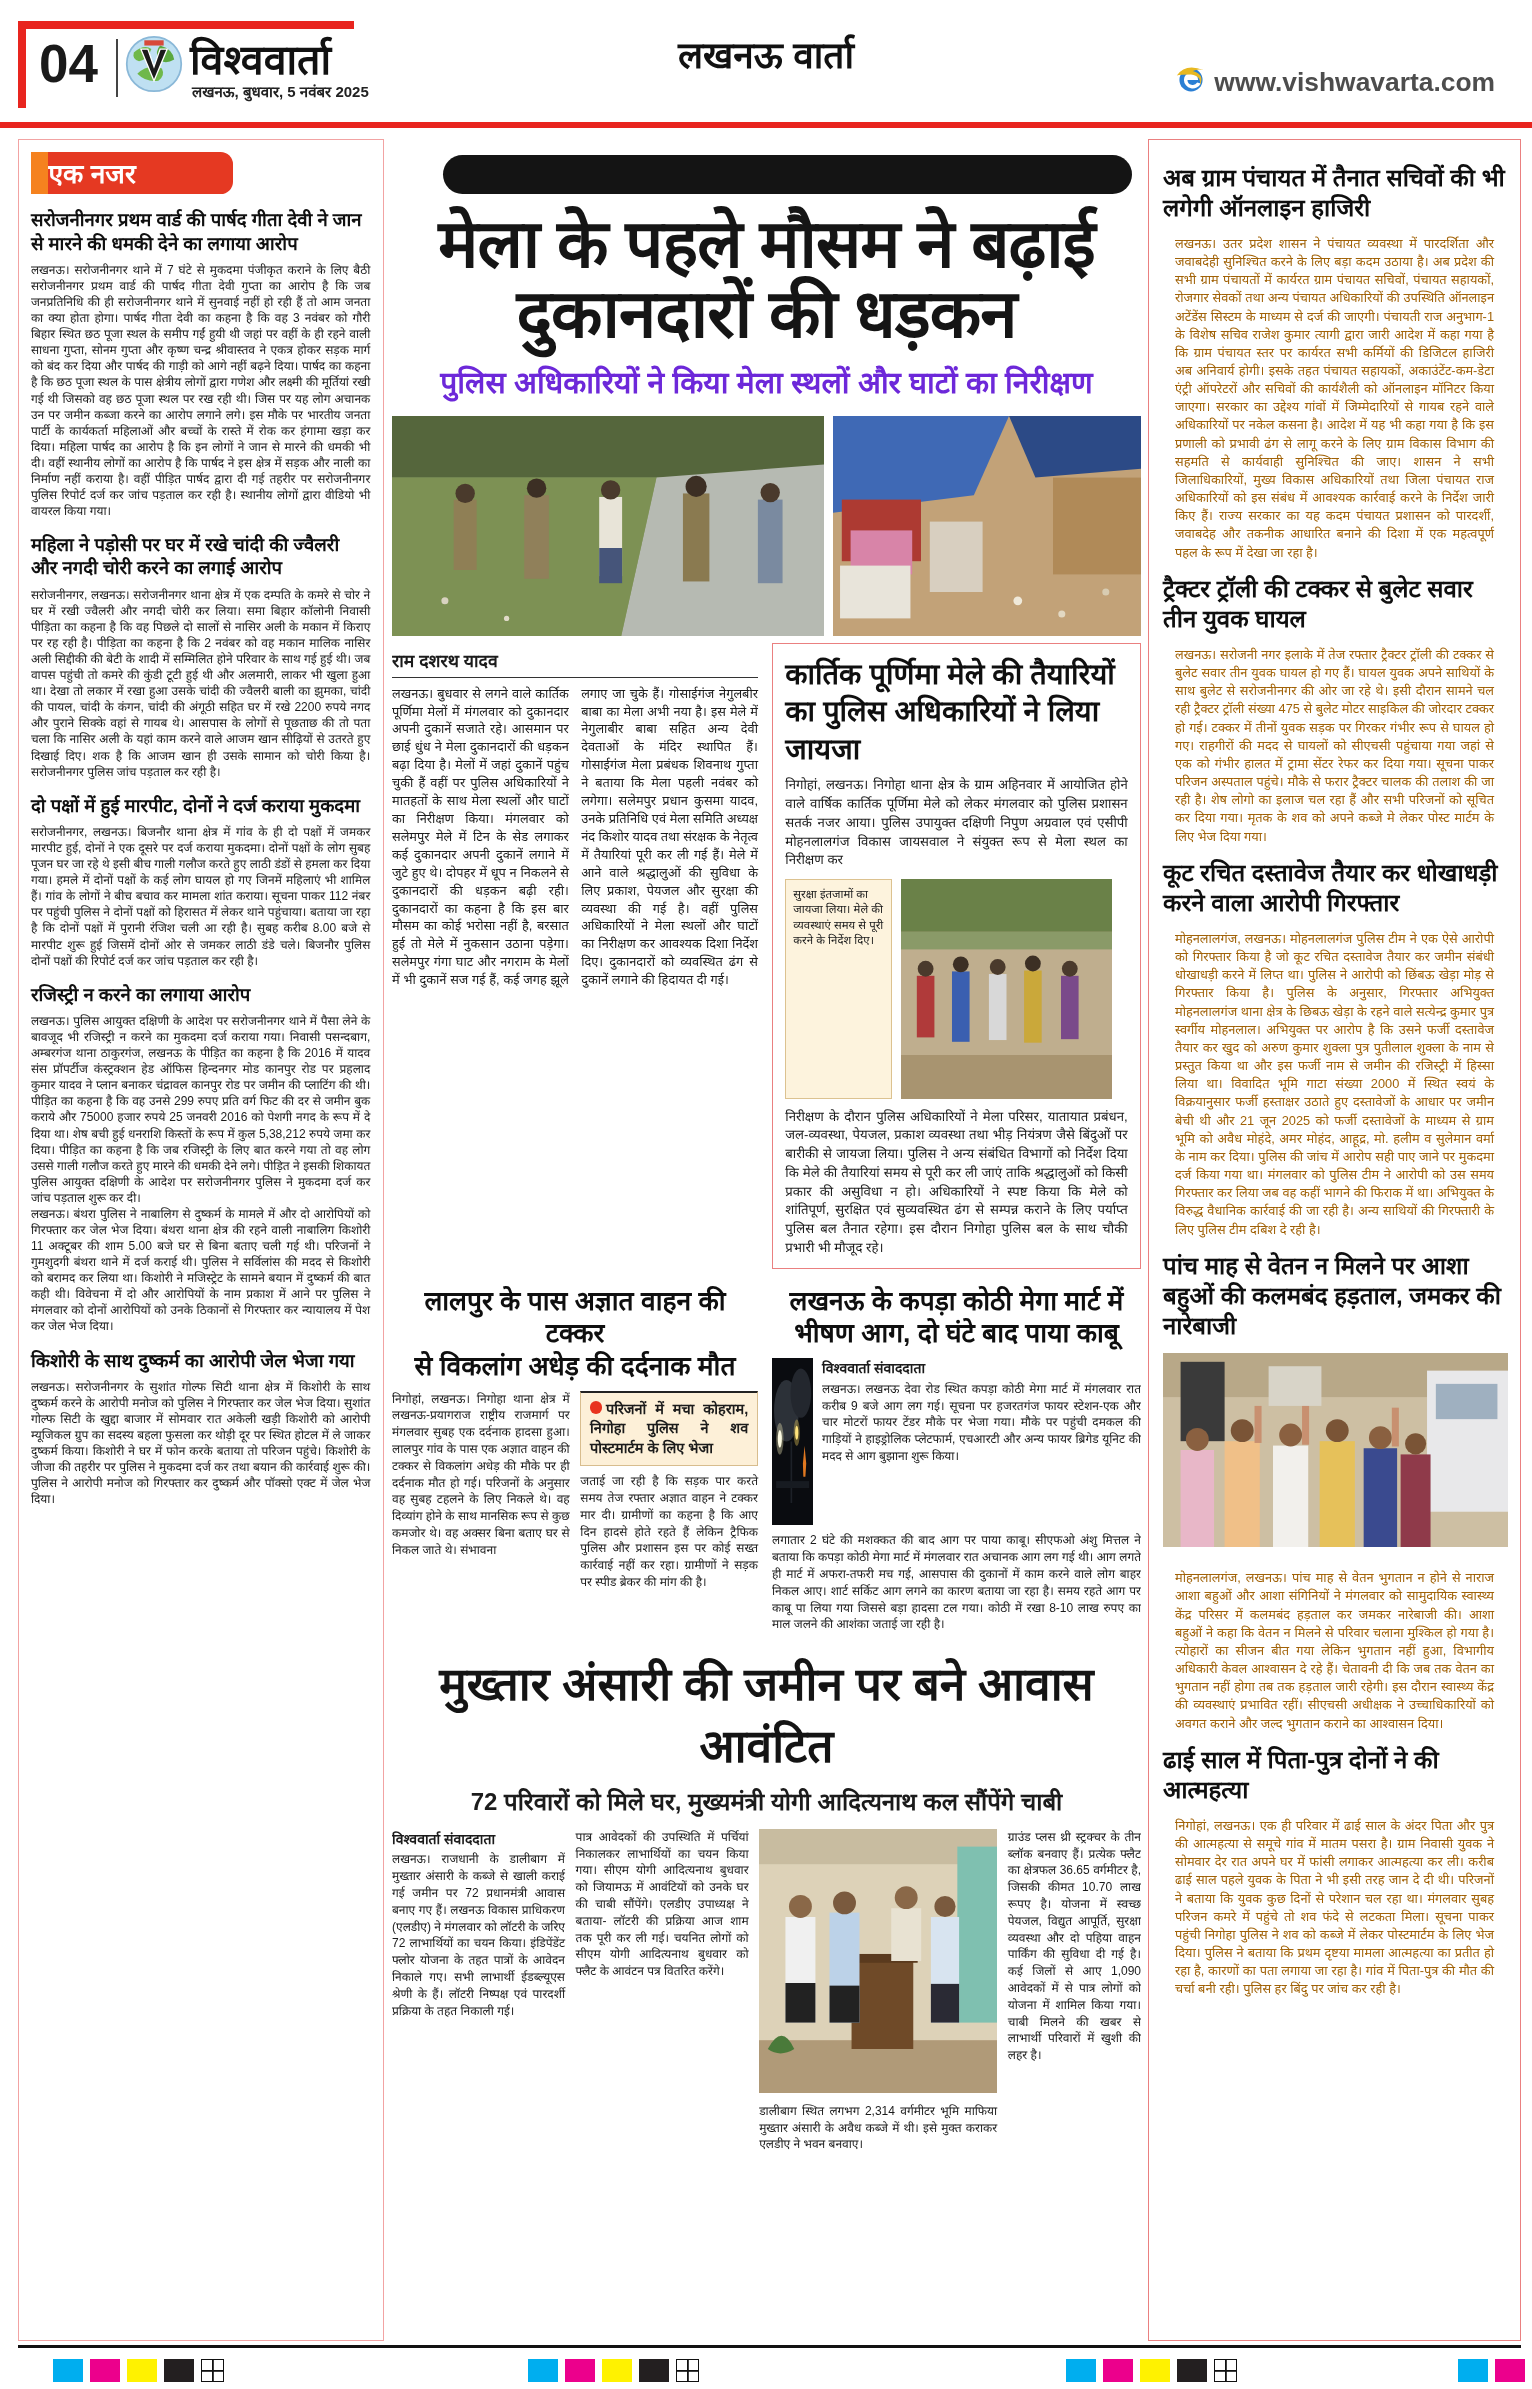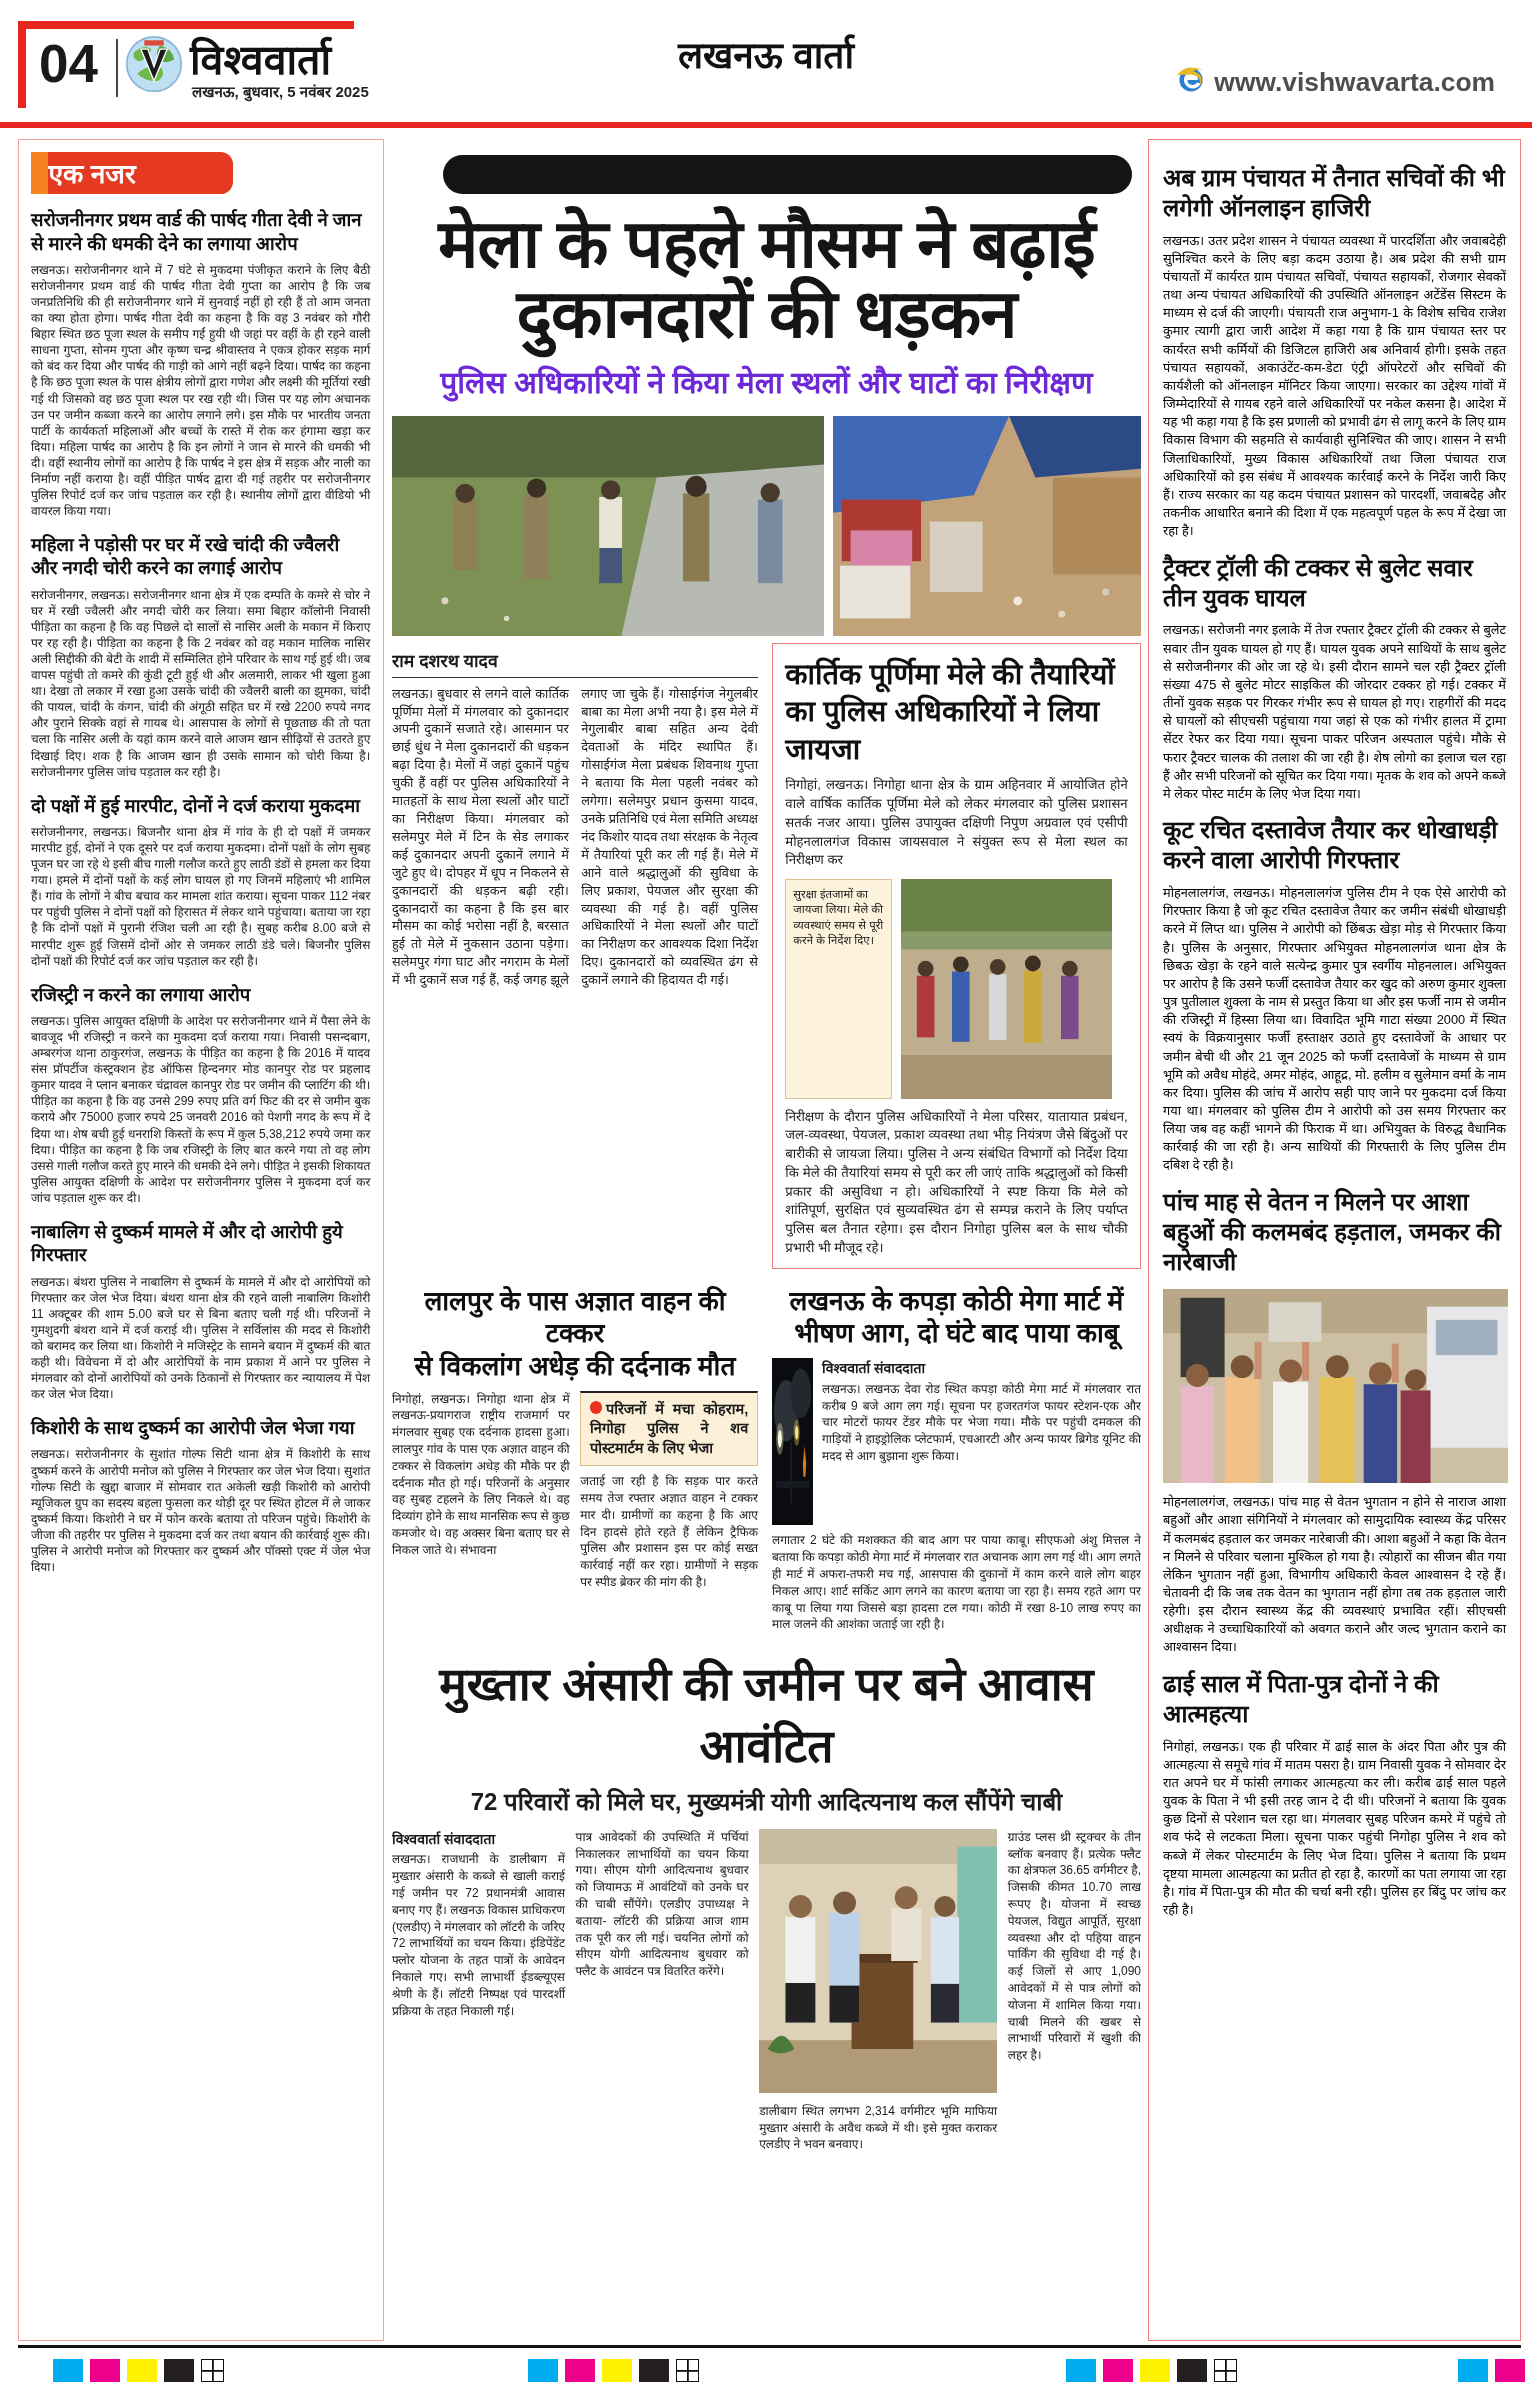--- a/index.html
+++ b/index.html
@@ -23,21 +23,21 @@
     border:1.8px solid #f2a3a3;padding:8.8px 12.3px;box-sizing:border-box;overflow:hidden;}
   .eyecatch{display:flex;align-items:stretch;height:42px;margin:3.5px 0 8.8px 0;}
   .eyecatch .tab{width:17.6px;background:#f5821f;}
   .eyecatch .box{width:185px;background:#e53922;color:#fff;font-size:26.4px;font-weight:bold;
     display:flex;align-items:center;border-radius:0 12.3px 12.3px 0;}
   .sb-story h3{font-size:18.5px;line-height:1.26;margin:14px 0 7px 0;color:#101010;}
   .sb-story p{font-size:12px;line-height:1.34;margin:0;text-align:justify;color:#1c1c1c;}
   .rightcol{position:absolute;left:1148px;top:139px;width:373px;height:2202px;
     border:1.8px solid #ea8080;padding:10.6px 14px;box-sizing:border-box;overflow:hidden;}
   .rc-story h3{font-size:24px;line-height:1.25;margin:12.3px 0 8.8px 0;color:#0f0f0f;}
-  .rc-story p{font-size:12.8px;line-height:1.42;margin:0;text-align:justify;color:#000000;}
+  .rc-story p{font-size:12.8px;line-height:1.42;margin:12px;text-align:justify;color:#a16207;}
   
   .center{position:absolute;left:392px;top:139px;width:749px;height:2206px;overflow:hidden;}
   .kicker-wrap{position:relative;height:58px;}
   .kicker-shadow{position:absolute;left:51px;top:16px;width:689px;height:39px;background:#141414;border-radius:19.4px;}
   .kicker{position:absolute;left:7px;top:3.5px;width:581px;height:42px;background:#f5821f;border-radius:21px;
     color:#fff;font-size:25px;font-weight:bold;display:flex;align-items:center;justify-content:center;}
   .h1{margin-top:12.3px;text-align:center;font-size:67px;font-weight:900;line-height:1.04;
     color:#151515;letter-spacing:-0.9px;}
   .subhead{text-align:center;font-size:30px;font-weight:bold;margin-top:12.3px;color:#6d28d9;}
   .photos-row{display:flex;gap:8.8px;margin-top:14px;}
@@ -132,21 +132,20 @@
     </div>
     <div class="sb-story">
       <h3>दो पक्षों में हुई मारपीट, दोनों ने दर्ज कराया मुकदमा</h3>
       <p>सरोजनीनगर, लखनऊ। बिजनौर थाना क्षेत्र में गांव के ही दो पक्षों में जमकर मारपीट हुई, दोनों ने एक दूसरे पर दर्ज कराया मुकदमा। दोनों पक्षों के लोग सुबह पूजन घर जा रहे थे इसी बीच गाली गलौज करते हुए लाठी डंडों से हमला कर दिया गया। हमले में दोनों पक्षों के कई लोग घायल हो गए जिनमें महिलाएं भी शामिल हैं। गांव के लोगों ने बीच बचाव कर मामला शांत कराया। सूचना पाकर 112 नंबर पर पहुंची पुलिस ने दोनों पक्षों को हिरासत में लेकर थाने पहुंचाया। बताया जा रहा है कि दोनों पक्षों में पुरानी रंजिश चली आ रही है। सुबह करीब 8.00 बजे से मारपीट शुरू हुई जिसमें दोनों ओर से जमकर लाठी डंडे चले। बिजनौर पुलिस दोनों पक्षों की रिपोर्ट दर्ज कर जांच पड़ताल कर रही है।</p>
     </div>
     <div class="sb-story">
       <h3>रजिस्ट्री न करने का लगाया आरोप</h3>
       <p>लखनऊ। पुलिस आयुक्त दक्षिणी के आदेश पर सरोजनीनगर थाने में पैसा लेने के बावजूद भी रजिस्ट्री न करने का मुकदमा दर्ज कराया गया। निवासी पसन्दबाग, अम्बरगंज थाना ठाकुरगंज, लखनऊ के पीड़ित का कहना है कि 2016 में यादव संस प्रॉपर्टीज कंस्ट्रक्शन हेड ऑफिस हिन्दनगर मोड कानपुर रोड पर प्रहलाद कुमार यादव ने प्लान बनाकर चंद्रावल कानपुर रोड पर जमीन की प्लाटिंग की थी। पीड़ित का कहना है कि वह उनसे 299 रुपए प्रति वर्ग फिट की दर से जमीन बुक कराये और 75000 हजार रुपये 25 जनवरी 2016 को पेशगी नगद के रूप में दे दिया था। शेष बची हुई धनराशि किस्तों के रूप में कुल 5,38,212 रुपये जमा कर दिया। पीड़ित का कहना है कि जब रजिस्ट्री के लिए बात करने गया तो वह लोग उससे गाली गलौज करते हुए मारने की धमकी देने लगे। पीड़ित ने इसकी शिकायत पुलिस आयुक्त दक्षिणी के आदेश पर सरोजनीनगर पुलिस ने मुकदमा दर्ज कर जांच पड़ताल शुरू कर दी।</p>
     </div>
     <div class="sb-story">
-      <h3>नाबालिग से दुष्कर्म मामले में और दो आरोपी हुये गिरफ्तार</h3>
       <p>लखनऊ। बंथरा पुलिस ने नाबालिग से दुष्कर्म के मामले में और दो आरोपियों को गिरफ्तार कर जेल भेज दिया। बंथरा थाना क्षेत्र की रहने वाली नाबालिग किशोरी 11 अक्टूबर की शाम 5.00 बजे घर से बिना बताए चली गई थी। परिजनों ने गुमशुदगी बंथरा थाने में दर्ज कराई थी। पुलिस ने सर्विलांस की मदद से किशोरी को बरामद कर लिया था। किशोरी ने मजिस्ट्रेट के सामने बयान में दुष्कर्म की बात कही थी। विवेचना में दो और आरोपियों के नाम प्रकाश में आने पर पुलिस ने मंगलवार को दोनों आरोपियों को उनके ठिकानों से गिरफ्तार कर न्यायालय में पेश कर जेल भेज दिया।</p>
     </div>
     <div class="sb-story">
       <h3>किशोरी के साथ दुष्कर्म का आरोपी जेल भेजा गया</h3>
       <p>लखनऊ। सरोजनीनगर के सुशांत गोल्फ सिटी थाना क्षेत्र में किशोरी के साथ दुष्कर्म करने के आरोपी मनोज को पुलिस ने गिरफ्तार कर जेल भेज दिया। सुशांत गोल्फ सिटी के खुद्दा बाजार में सोमवार रात अकेली खड़ी किशोरी को आरोपी म्यूजिकल ग्रुप का सदस्य बहला फुसला कर थोड़ी दूर पर स्थित होटल में ले जाकर दुष्कर्म किया। किशोरी ने घर में फोन करके बताया तो परिजन पहुंचे। किशोरी के जीजा की तहरीर पर पुलिस ने मुकदमा दर्ज कर तथा बयान की कार्रवाई शुरू की। पुलिस ने आरोपी मनोज को गिरफ्तार कर दुष्कर्म और पॉक्सो एक्ट में जेल भेज दिया।</p>
     </div>
   </div>
 
   <div class="center">
     <div class="kicker-wrap">

